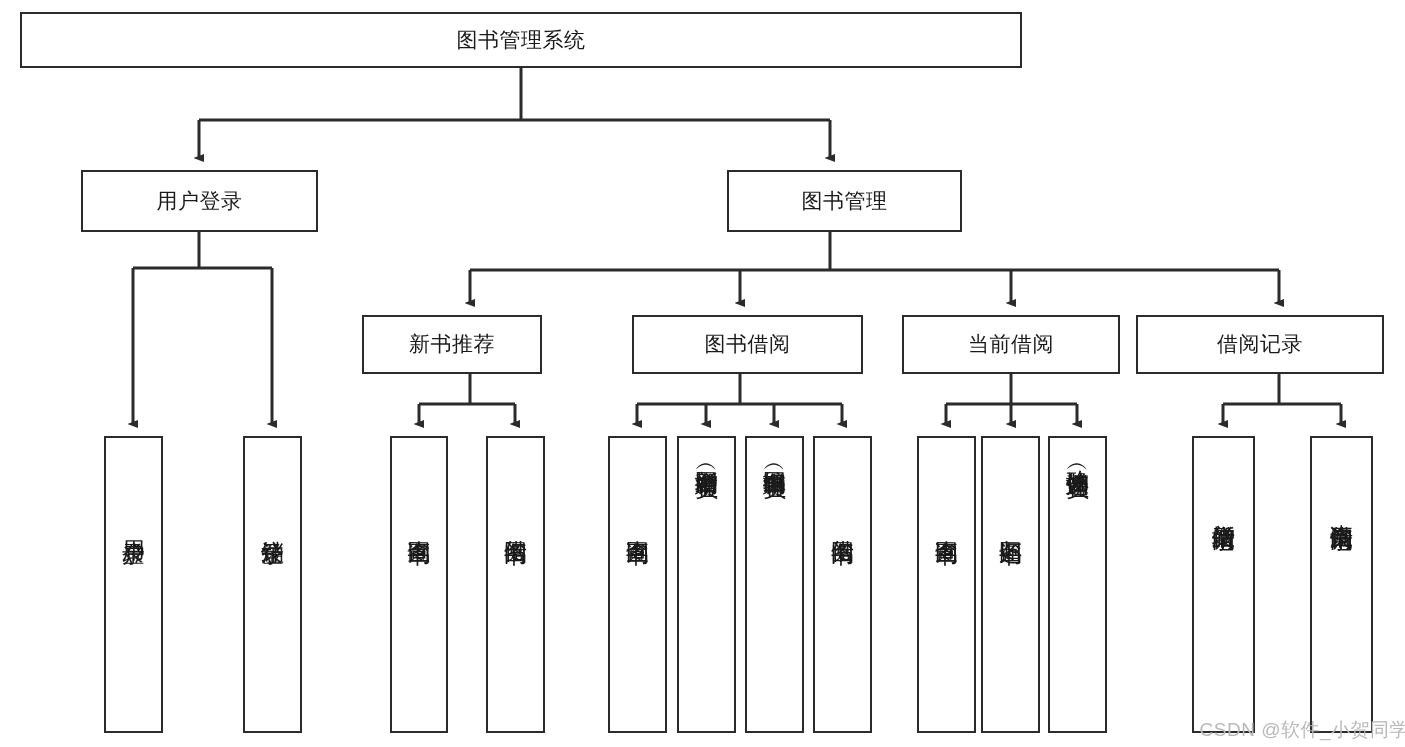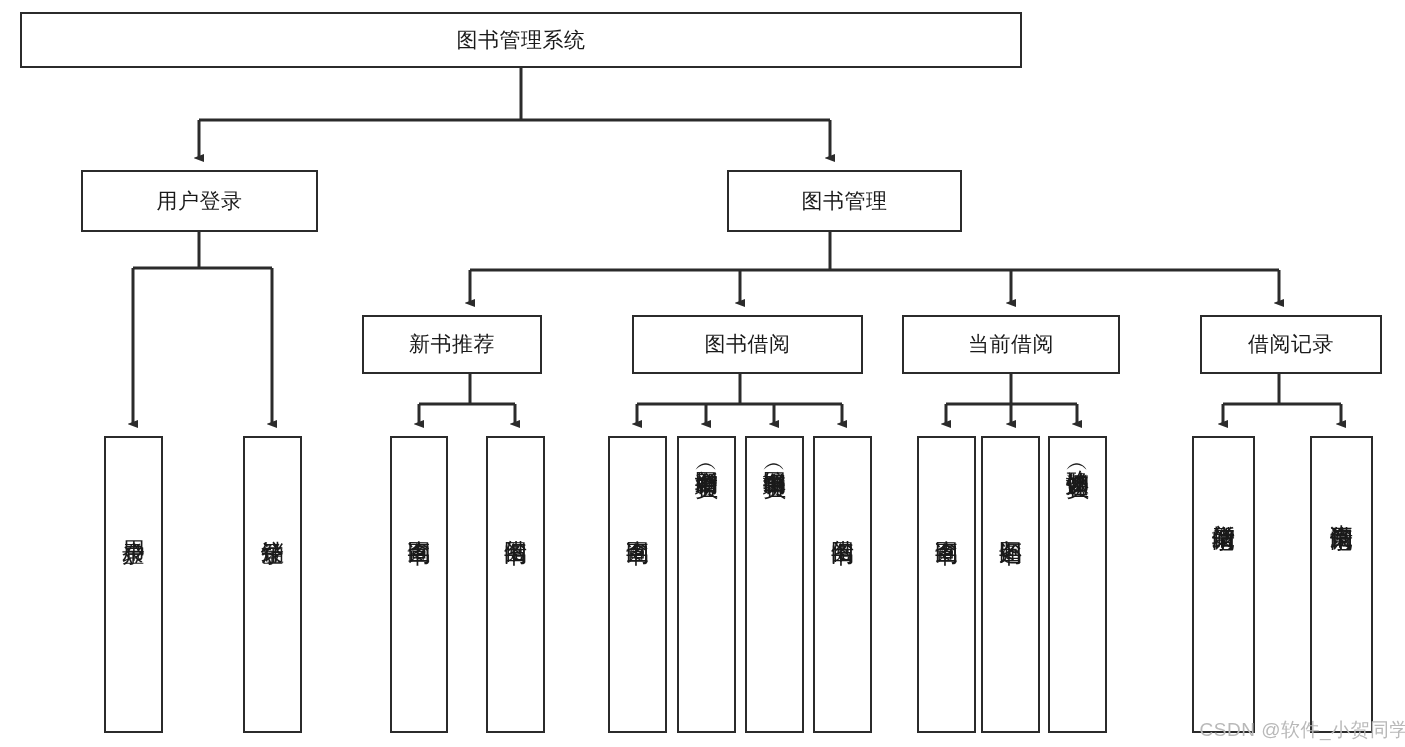--- a/index.html
+++ b/index.html
@@ -146,21 +146,21 @@
 
   <div class="node" style="left:362px; top:315px; width:180px; height:59px;">
     <span class="label">新书推荐</span>
   </div>
   <div class="node" style="left:632px; top:315px; width:231px; height:59px;">
     <span class="label">图书借阅</span>
   </div>
   <div class="node" style="left:902px; top:315px; width:218px; height:59px;">
     <span class="label">当前借阅</span>
   </div>
-  <div class="node" style="left:1200px; top:315px; width:182px; height:59px;text-align:right;">
+  <div class="node" style="left:1136px; top:315px; width:248px; height:59px;text-align:right;">
     <span class="label">借阅记录</span>
   </div>
 
   <div class="node vertical mid" style="left:104px; top:436px; width:59px; height:297px;">
     <span class="label">用户登录</span>
   </div>
   <div class="node vertical mid" style="left:243px; top:436px; width:59px; height:297px;">
     <span class="label">注销登录</span>
   </div>
 

